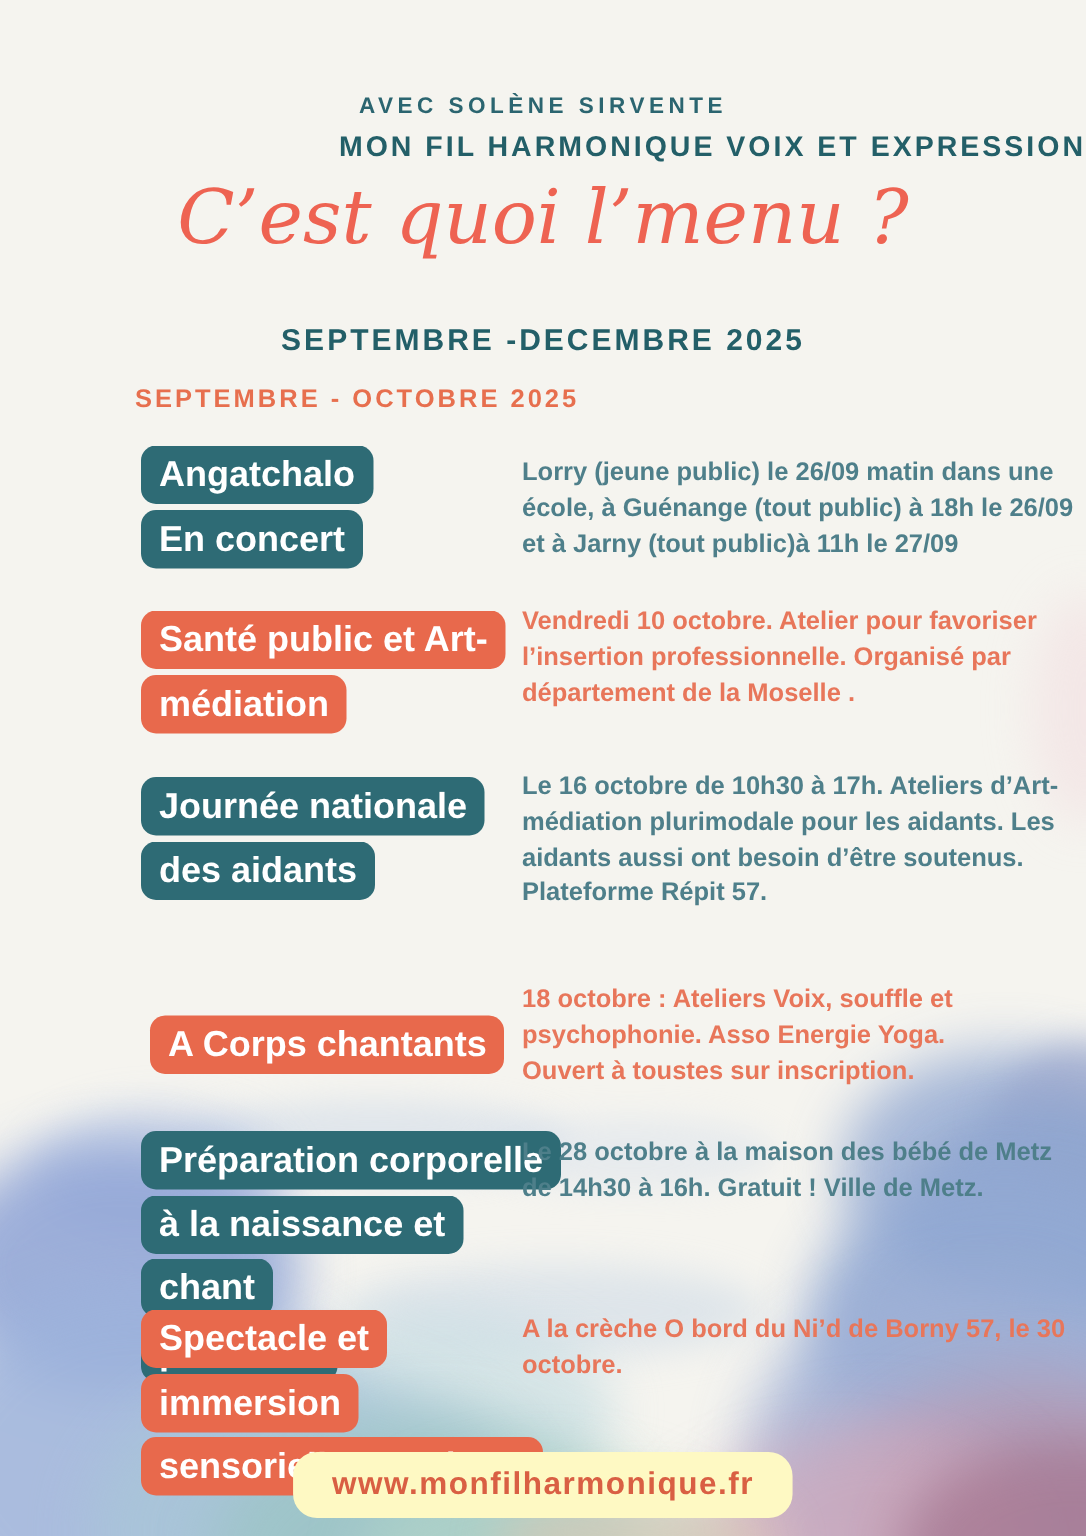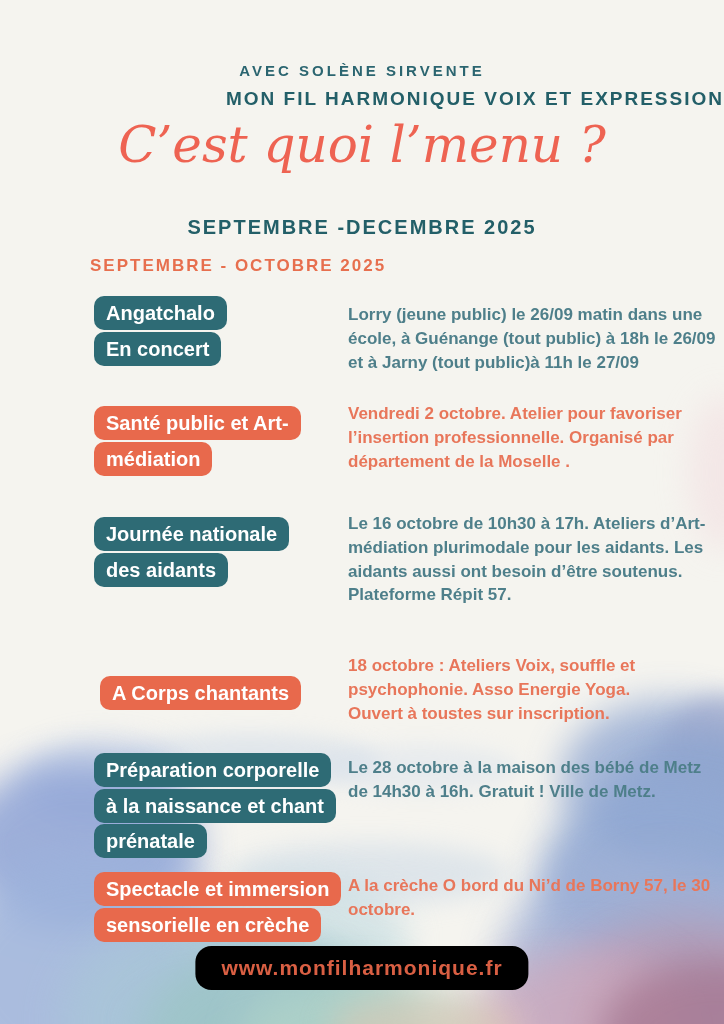--- a/index.html
+++ b/index.html
@@ -53,21 +53,21 @@
   .subtitle{
     position:absolute;top:216px;left:0;width:100%;text-align:center;
     color:#235f68;font-size:20px;font-weight:bold;letter-spacing:2px;
   }
   .section-heading{
     position:absolute;top:256px;left:90px;
     color:#e76f4e;font-size:17px;font-weight:bold;letter-spacing:2px;
   }
   .event-label{
     position:absolute;left:94px;width:270px;
-    font-size:20px;font-weight:bold;line-height:1.78;white-space:pre-line;
+    font-size:24px;font-weight:bold;line-height:1.78;white-space:pre-line;
   }
   .pill{
     display:inline;
     -webkit-box-decoration-break:clone;box-decoration-break:clone;
     padding:6px 12px;border-radius:10px;color:#ffffff;
   }
   .pill-teal{background:#2e6b75;}
   .pill-coral{background:#e8694c;}
   .event-desc{
     position:absolute;left:348px;width:372px;
@@ -75,22 +75,22 @@
   }
   .desc-teal{color:#4e7f8a;}
   .desc-coral{color:#e8765a;}
   .row1-label{top:296px;} .row1-desc{top:288px;margin-top:15px;}
   .row2-label{top:406px;} .row2-desc{top:402px;}
   .row3-label{top:517px;} .row3-desc{top:512px;}
   .row4-label{top:676px;left:100px;} .row4-desc{top:654px;}
   .row5-label{top:753px;} .row5-desc{top:756px;}
   .row6-label{top:872px;} .row6-desc{top:874px;}
   .website-pill{
-    position:absolute;top:946px;left:50%;transform:translateX(-50%);
-    background:#000000;border-radius:16px;padding:10px 26px;
+    position:absolute;top:968px;left:50%;transform:translateX(-50%);
+    background:#fef9c3;border-radius:16px;padding:10px 26px;
     color:#d95f43;font-size:21px;font-weight:bold;letter-spacing:1px;
     white-space:nowrap;cursor:pointer;
   }
 </style>
 </head>
 <body>
 
 <div class="poster">
 
   <div class="wc b-p1"></div>
@@ -122,21 +122,21 @@
     <div class="title">C’est quoi l’menu ?</div>
     <div class="subtitle">SEPTEMBRE -DECEMBRE 2025</div>
     <div class="section-heading">SEPTEMBRE - OCTOBRE 2025</div>
 
     <div class="event-label row1-label"><span class="pill pill-teal">Angatchalo
 En concert</span></div>
     <div class="event-desc desc-teal row1-desc">Lorry (jeune public) le 26/09 matin dans une école, à Guénange (tout public) à 18h le 26/09 et à Jarny (tout public)à 11h le 27/09</div>
 
     <div class="event-label row2-label"><span class="pill pill-coral">Santé public et Art-
 médiation</span></div>
-    <div class="event-desc desc-coral row2-desc">Vendredi 2 octobre. Atelier pour favoriser l’insertion professionnelle. Organisé par département de la Moselle .</div>
+    <div class="event-desc desc-coral row2-desc">Vendredi 10 octobre. Atelier pour favoriser l’insertion professionnelle. Organisé par département de la Moselle .</div>
 
     <div class="event-label row3-label"><span class="pill pill-teal">Journée nationale
 des aidants</span></div>
     <div class="event-desc desc-teal row3-desc">Le 16 octobre de 10h30 à 17h. Ateliers d’Art-médiation plurimodale pour les aidants. Les aidants aussi ont besoin d’être soutenus.
 Plateforme Répit 57.</div>
 
     <div class="event-label row4-label"><span class="pill pill-coral">A Corps chantants</span></div>
     <div class="event-desc desc-coral row4-desc">18 octobre : Ateliers Voix, souffle et psychophonie. Asso Energie Yoga.
 Ouvert à toustes sur inscription.</div>
 

